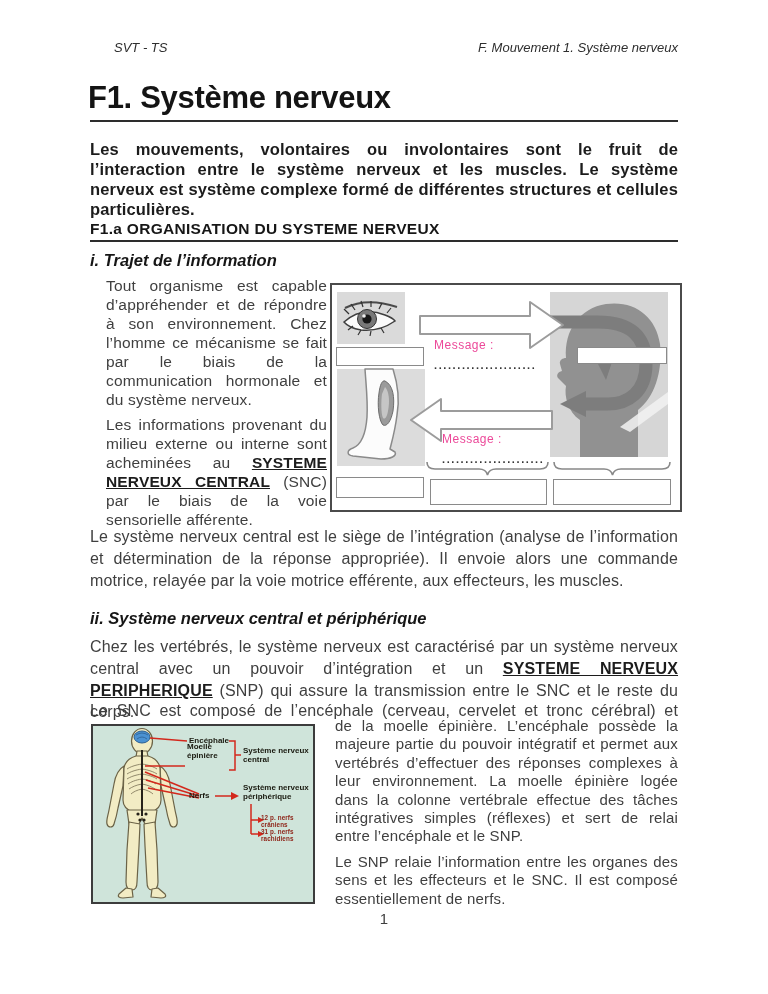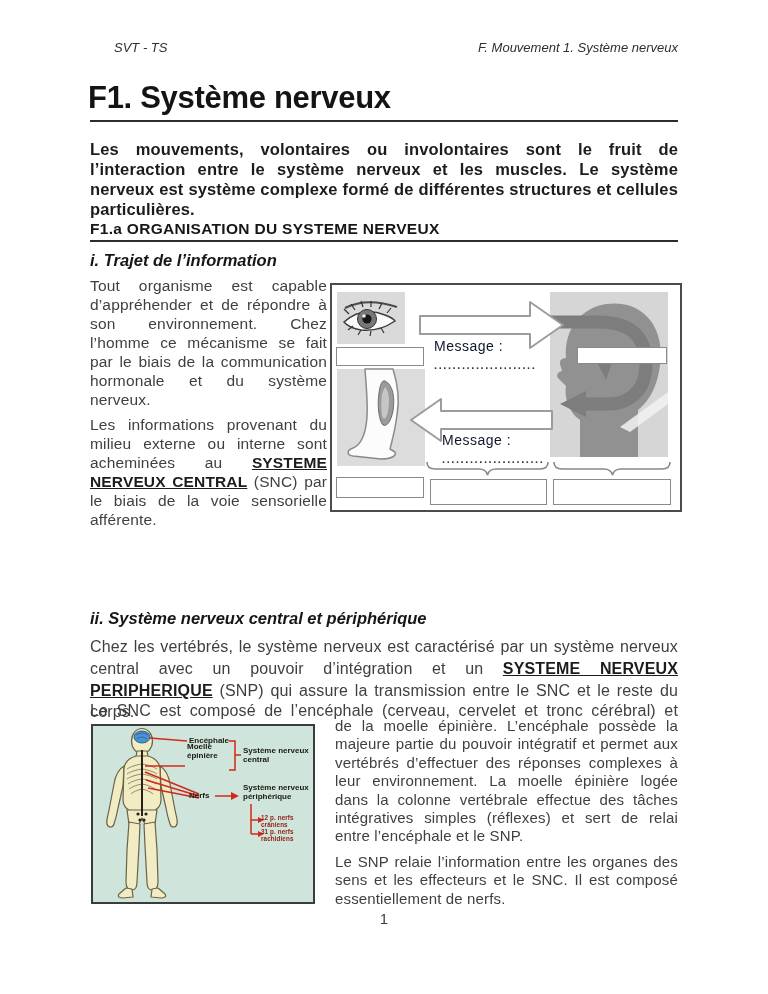--- a/index.html
+++ b/index.html
@@ -21,39 +21,39 @@
   
   .intro{left:90px;top:139px;width:588px;font-size:16.5px;line-height:20px;
          font-weight:bold;color:#1c1c1c;text-align:justify;letter-spacing:0.2px;}
   .sec-head{left:90px;top:220px;font-size:15.5px;font-weight:bold;color:#161616;letter-spacing:0.3px;}
   .sub-head{font-size:16.5px;font-weight:bold;font-style:italic;color:#161616;}
   .sub-i{left:90px;top:251px;}
   .sub-ii{left:90px;top:609px;}
   
   .para{text-align:justify;letter-spacing:0.15px;}
   .leftcol{left:90px;top:276px;width:237px;font-size:15.5px;line-height:19px;}
-  .leftcol p{margin:0 0 6px 0;}
+  .leftcol p{margin:0 0 6px 16px;}
   .p3{left:90px;top:526px;width:588px;font-size:16px;line-height:21.8px;}
   .p-ii1{left:90px;top:636px;width:588px;font-size:16px;line-height:21.8px;}
   .p-ii2a{left:90px;top:700px;width:588px;font-size:16px;line-height:21.8px;text-align-last:justify;}
   .rightcol{left:335px;top:717px;width:343px;font-size:15px;line-height:18.4px;}
   .rightcol p{margin:0 0 7px 0;}
   .emph{font-weight:bold;text-decoration:underline;color:#1c1c1c;}
   .pagenum{left:90px;top:910px;width:588px;text-align:center;font-size:15px;color:#3f3f3f;}
   
   .fig1{left:330px;top:283px;width:352px;height:229px;border:2px solid #4b4b4b;
         box-sizing:border-box;background:#fff;}
   .fig1 svg.layer{position:absolute;left:0;top:0;}
   .blankbox{position:absolute;background:#fff;border:1.5px solid #8a8a8a;box-sizing:border-box;}
   .bb-eye{left:4px;top:62px;width:88px;height:19px;}
   .bb-head{left:245px;top:62px;width:90px;height:17px;}
   .bb-leg{left:4px;top:192px;width:88px;height:21px;}
   .bb-mid{left:98px;top:194px;width:117px;height:26px;}
   .bb-right{left:221px;top:194px;width:118px;height:26px;}
-  .msg{position:absolute;font-size:14px;color:#0f172a;letter-spacing:0.5px;}
+  .msg{position:absolute;font-size:12px;color:#ec4899;letter-spacing:0.5px;}
   .msg1{left:102px;top:53px;}
   .msg2{left:110px;top:147px;}
   .dots{position:absolute;font-size:11px;font-weight:bold;color:#333;letter-spacing:1.6px;}
   .dots1{left:102px;top:74px;}
   .dots2{left:110px;top:168px;}
   
   .fig2{left:91px;top:724px;width:224px;height:180px;border:2px solid #3c3c3c;
         box-sizing:border-box;background:#cfe4da;overflow:hidden;}
   .fig2 .lbl{position:absolute;font-size:8px;font-weight:bold;color:#19190f;line-height:9px;}
   .lbl-enc{left:96px;top:10px;}
@@ -141,20 +141,21 @@
     <div class="blankbox bb-leg"></div>
     <div class="blankbox bb-mid"></div>
     <div class="blankbox bb-right"></div>
 
     <div class="msg msg1">Message :</div>
     <div class="dots dots1">......................</div>
     <div class="msg msg2">Message :</div>
     <div class="dots dots2">......................</div>
   </div>
 
+  <div class="abs p3 para">Le système nerveux central est le siège de l’intégration (analyse de l’information et détermination de la réponse appropriée). Il envoie alors une commande motrice, relayée par la voie motrice efférente, aux effecteurs, les muscles.</div>
 
   <div class="abs sub-head sub-ii">ii. Système nerveux central et périphérique</div>
 
   <div class="abs p-ii1 para"><span>Chez les vertébrés, le système nerveux est caractérisé par un système nerveux central avec un pouvoir d’intégration et un </span><span class="emph">SYSTEME NERVEUX PERIPHERIQUE</span><span> (SNP) qui assure la transmission entre le SNC et le reste du corps.</span></div>
 
   <div class="abs p-ii2a para">Le SNC est composé de l’encéphale (cerveau, cervelet et tronc cérébral) et</div>
 
   <div class="abs fig2">
     <svg width="220" height="176" viewBox="0 0 220 176" style="position:absolute;left:0;top:0;">
       <g fill="#f2ecc4" stroke="#6b6347" stroke-width="1.2" stroke-linejoin="round">

